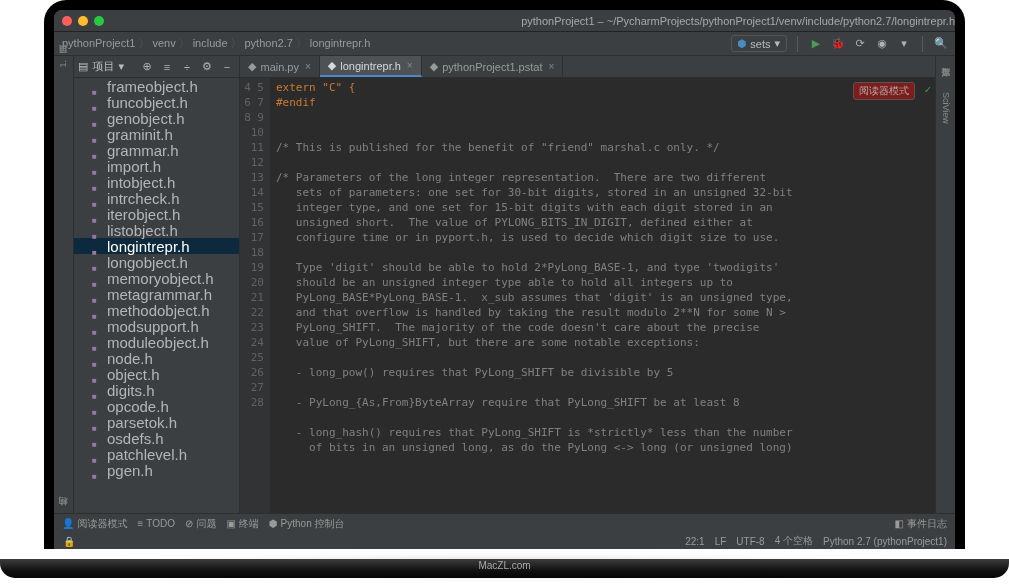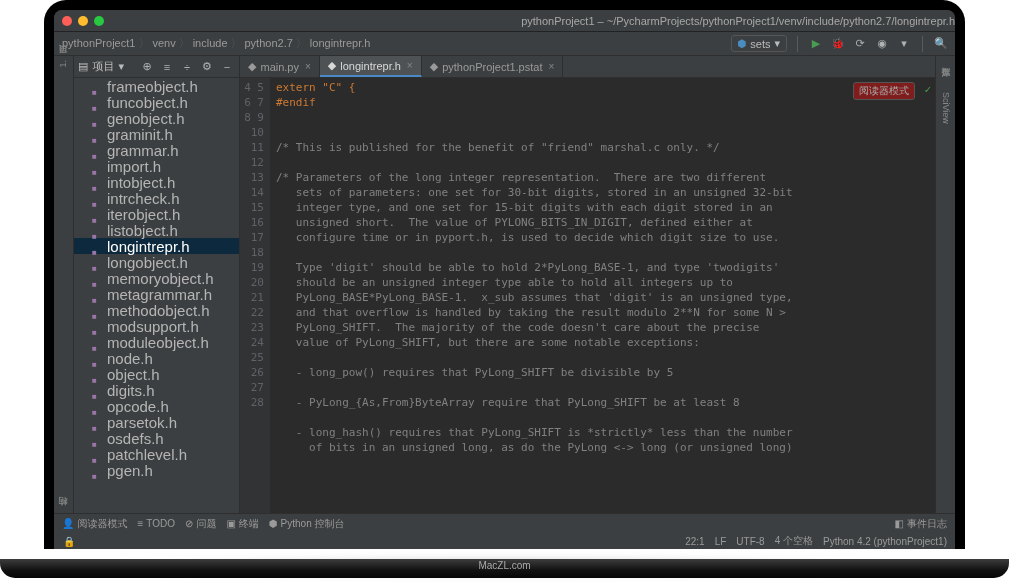--- a/index.html
+++ b/index.html
@@ -323,19 +323,19 @@
 
       <div class="statusbar" style="height:16px;border-top:none;">
         <div class="status-left">
           <span class="icon-btn">🔒</span>
         </div>
         <div class="status-right">
           <span>22:1</span>
           <span>LF</span>
           <span>UTF-8</span>
           <span>4 个空格</span>
-          <span>Python 4.2 (pythonProject1)</span>
+          <span>Python 2.7 (pythonProject1)</span>
         </div>
       </div>
     </div>
   </div>
   <div class="laptop-base">MacZL.com</div>
 </div>
 
 </body></html>

